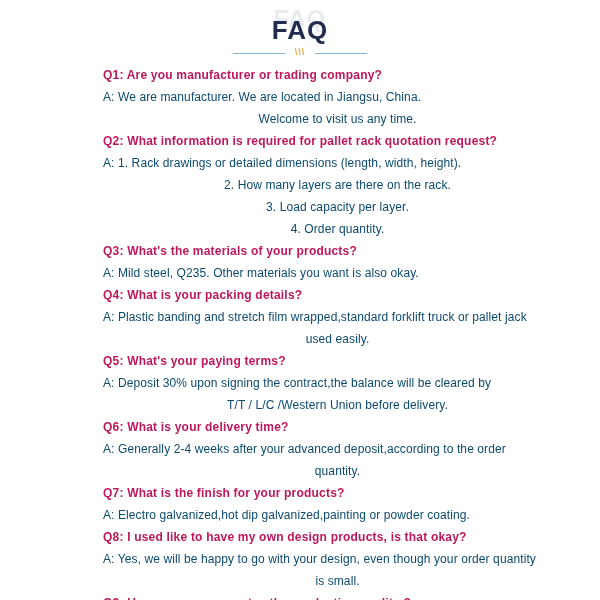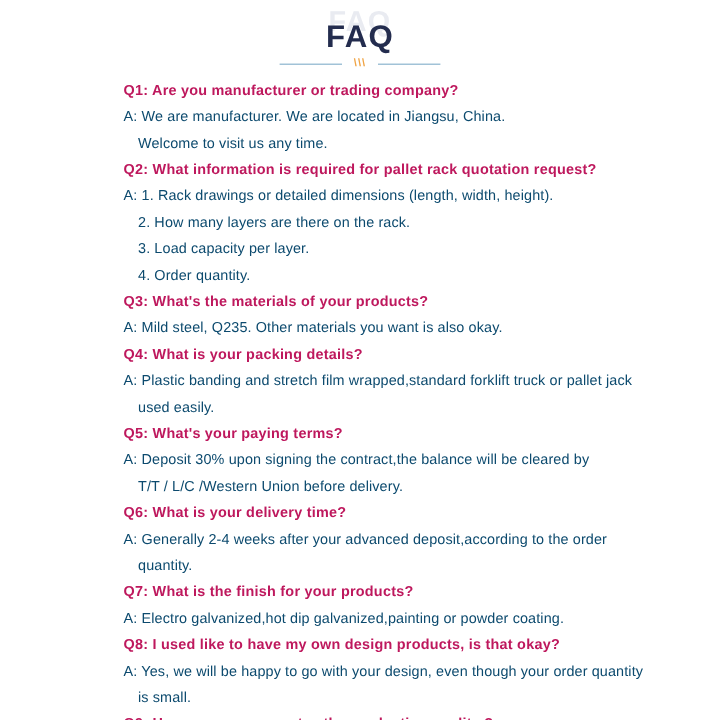--- a/index.html
+++ b/index.html
@@ -80,21 +80,21 @@
     letter-spacing: 0.2px;
     white-space: nowrap;
   }
   .answer-line {
     font-size: 12px;
     line-height: 22px;
     color: #0c4a6e;
     letter-spacing: 0.1px;
     white-space: nowrap;
   }
-  .answer-line.cont { padding-left: 12px; }
+  .answer-line.cont { padding-left: 12px; text-align: center; }
 </style>
 </head>
 <body>
 
 <div class="page">
   <div class="header">
     <div class="watermark">FAQ</div>
     <h1 class="page-title">FAQ</h1>
     <div class="divider">
       <span class="line"></span>

